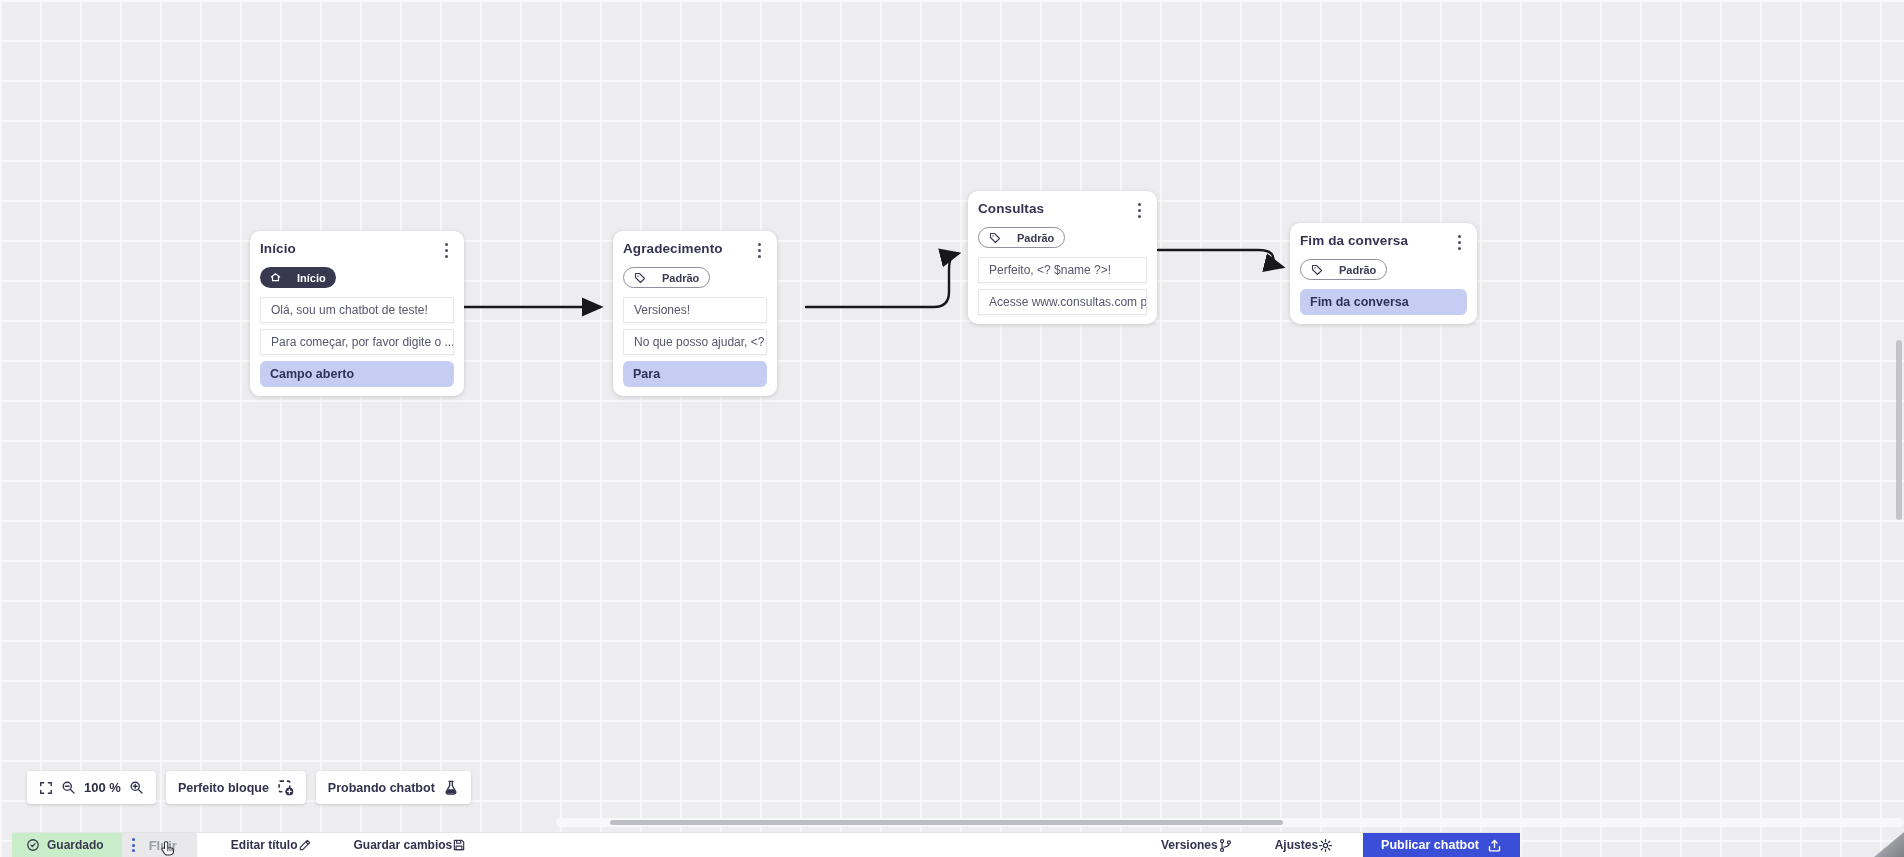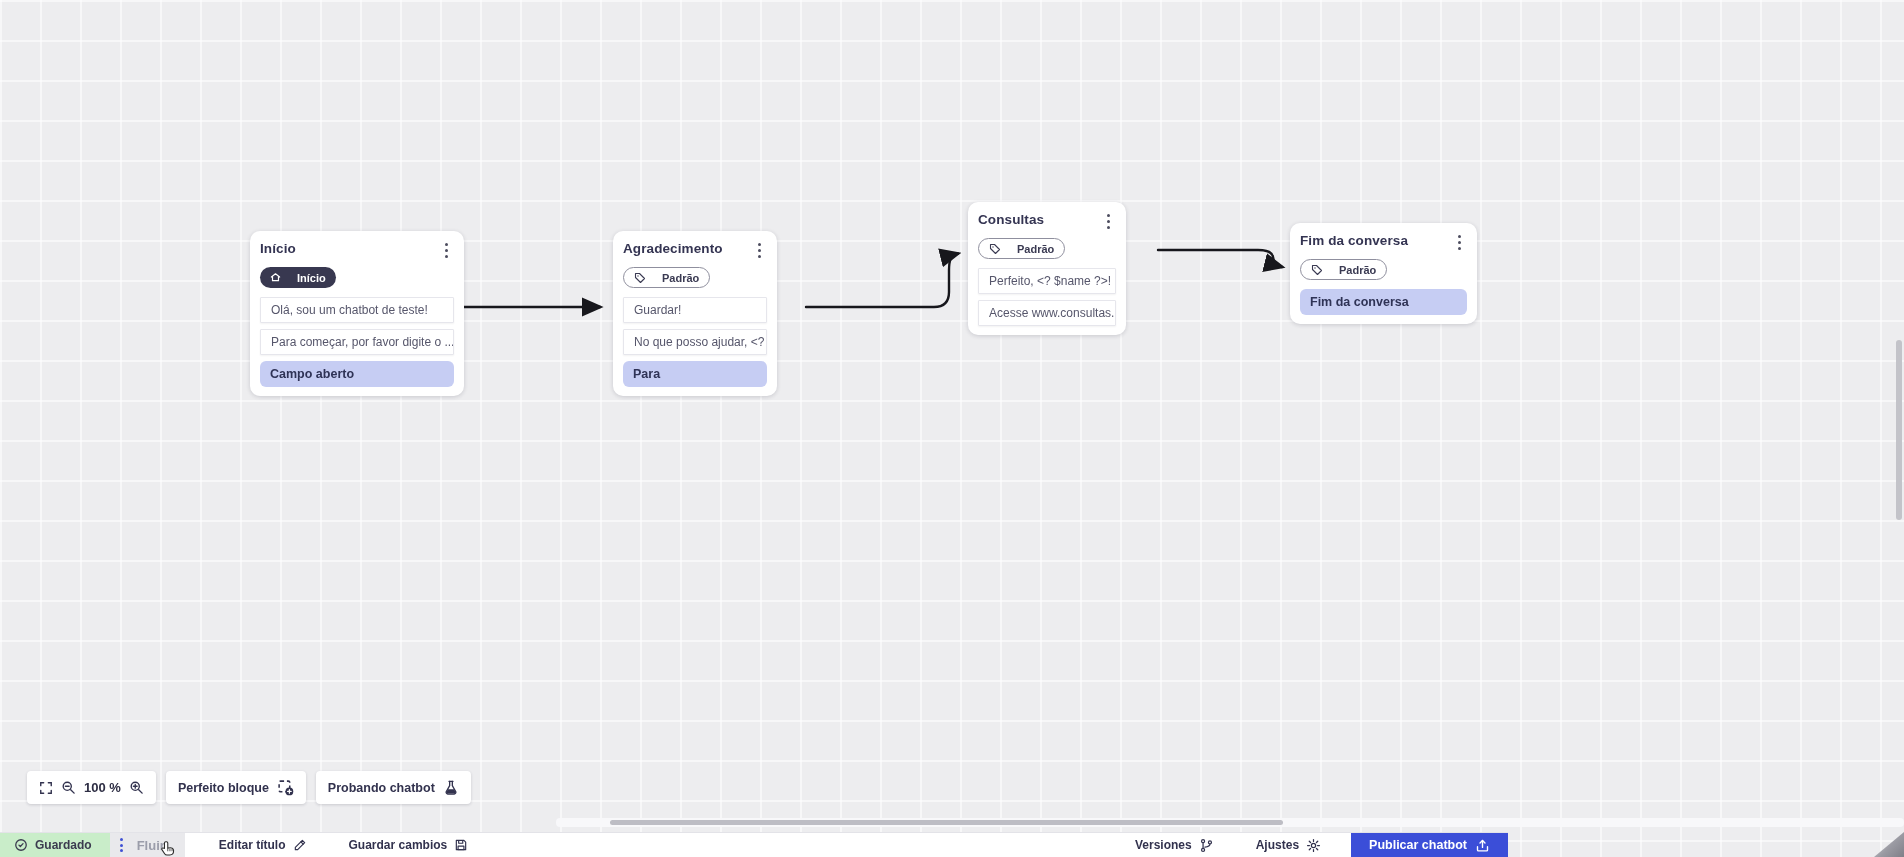--- a/index.html
+++ b/index.html
@@ -46,31 +46,31 @@
 
   
   .hscroll-track { position:absolute; left:556px; top:818px; width:1348px; height:9px;
     background:#f8f8fa; border-radius:4px; }
   .hscroll-thumb { position:absolute; left:610px; top:820px; width:673px; height:5px;
     background:#bdbdc4; border-radius:3px; }
   .vscroll-thumb { position:absolute; left:1896px; top:340px; width:6px; height:180px;
     background:#c3c3c9; border-radius:3px; }
 
   
-  .statusbar { position:absolute; left:0; bottom:0; width:1508px; height:25px;
+  .statusbar { position:absolute; left:12px; bottom:0; width:1508px; height:25px;
     background:#fff; border-top:1px solid #e3e3e8; display:flex; align-items:stretch;
     font-size:12px; color:#32324e; z-index:5;justify-content:flex-end; }
   .saved { display:flex; align-items:center; gap:7px; padding:0 18px 0 14px;
     background:#c9edc9; color:#3b3b4f; font-weight:700; }
   .flowtab { display:flex; align-items:center; gap:14px; padding:0 20px 0 10px;
     background:#e9e9ec; cursor:pointer; }
   .bluedots { display:flex; flex-direction:column; gap:2.5px; }
   .bluedots i { width:3px; height:3px; border-radius:50%; background:#3f51d4; display:block; }
   .flowname { color:#9b9daa; font-weight:700; font-size:13px; }
-  .baritem { display:flex; align-items:center; gap:7px; padding:0 8px; margin-left:26px;
+  .baritem { display:flex; align-items:center; padding:0 8px; margin-left:26px;
     font-weight:700; color:#32324e; cursor:pointer; background:none; border:none;
     font-family:"Liberation Sans",sans-serif; font-size:12px; }
   .spacer { flex:1; }
   .publish { display:flex; align-items:center; gap:8px; margin-left:22px;
     background:#3b4ed8; color:#fff; border:none; padding:0 18px;
     font-family:"Liberation Sans",sans-serif; font-size:12.5px; font-weight:700; cursor:pointer; }
 
   .corner-grip { position:absolute; right:0; bottom:0; width:30px; height:25px; z-index:9;
     background:linear-gradient(135deg,#e3e3e7 0%,#9b9ba3 55%,#7f7f88 100%);
     clip-path:polygon(100% 0, 100% 100%, 0 100%); }
@@ -126,27 +126,27 @@
         </span>
     </div>
     <span class="badge outline">
       <svg width="12" height="12" viewBox="0 0 24 24" fill="none" stroke="#3a3a52" stroke-width="2.2" stroke-linecap="round" stroke-linejoin="round">
           <path d="M3 3h8l10 10-8 8L3 11z"></path>
           <circle cx="8" cy="8" r="1.4" fill="#3a3a52" stroke="none"></circle>
         </svg>
       <span>Padrão</span>
     </span>
     <div class="node-body">
-      <div class="bubble">Guardar!</div>
+      <div class="bubble">Versiones!</div>
       <div class="bubble">No que posso ajudar, &lt;? $name ...</div>
       <div class="option">Para</div>
     </div>
   </div>
 
-  <div class="node" style="left:968px; top:202px; width:158px;">
+  <div class="node" style="left:968px; top:191px; width:189px;">
     <div class="node-header">
       <span class="node-title">Consultas</span>
       <span class="kebab">
           <i></i>
           <i></i>
           <i></i>
         </span>
     </div>
     <span class="badge outline">
       <svg width="12" height="12" viewBox="0 0 24 24" fill="none" stroke="#3a3a52" stroke-width="2.2" stroke-linecap="round" stroke-linejoin="round">

